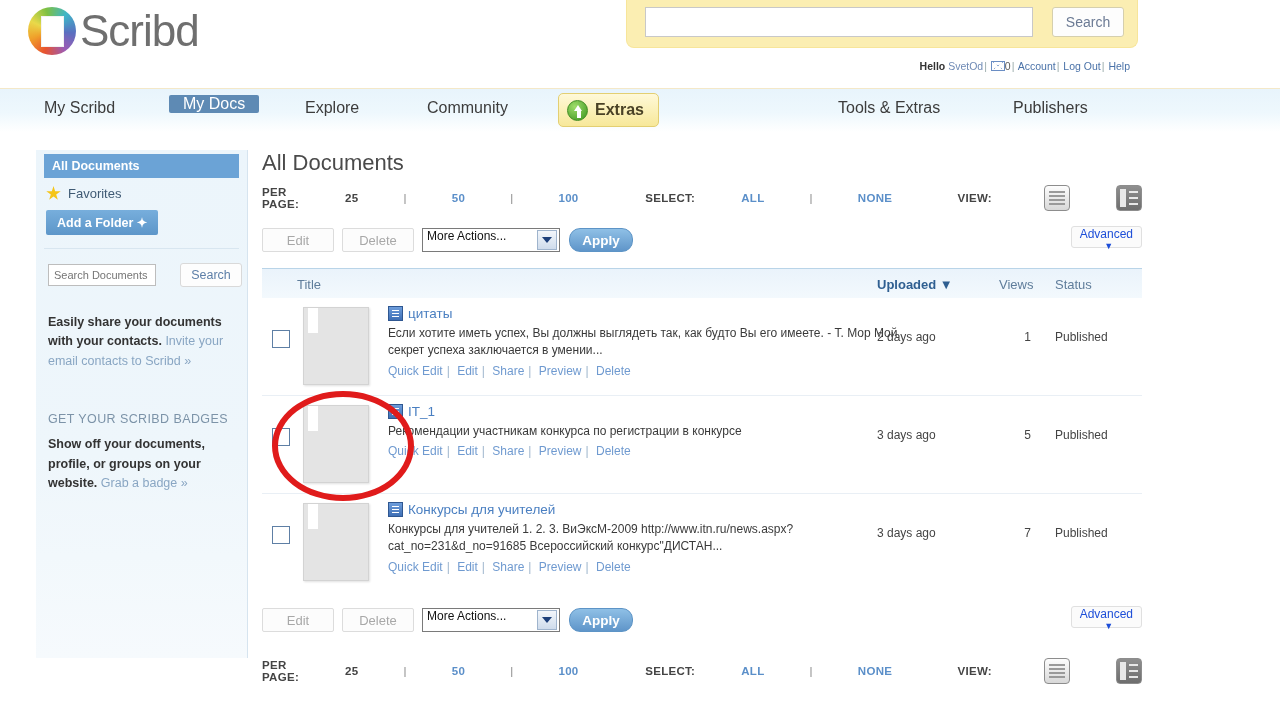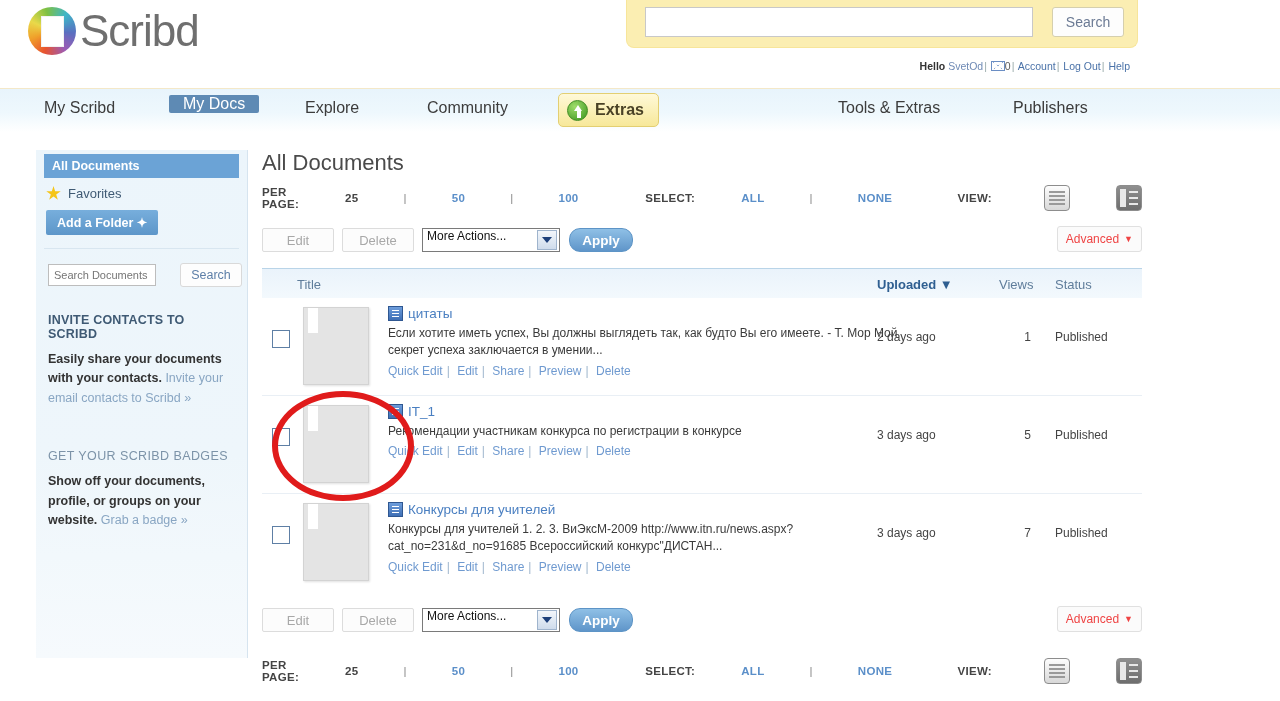--- a/index.html
+++ b/index.html
@@ -209,23 +209,23 @@
     content:""; width:0;height:0; border-left:5px solid transparent;
     border-right:5px solid transparent; border-top:6px solid #1c3f7a;
   }
   .btn-apply {
     margin-left:9px; width:64px; height:24px; border:1px solid #5d94c6;
     border-radius:11px; background:linear-gradient(to bottom,#8fc0e6,#5f95c9);
     color:#fff; font-size:13.5px; font-weight:bold; cursor:pointer;
     font-family:"Liberation Sans", sans-serif;
   }
   .btn-adv {
-    position:absolute; right:0; top:0; height:22px; padding:12px 8px;
+    position:absolute; right:0; top:0; height:22px; padding:0 8px;
     background:#fbfbfb; border:1px solid #e0e0e0; border-radius:3px;
-    color:#ef4444; font-size:12px; display:flex; align-items:center; cursor:pointer;
+    color:#1d4ed8; font-size:12px; display:flex; align-items:center; cursor:pointer;flex-direction:column;
   }
   .btn-adv .car { margin-left:5px; font-size:9px; }
 
   .thead {
     margin-top:14px; height:30px;
     background:linear-gradient(to bottom,#eaf3fb,#f3f9fd);
     border-top:1px solid #b9d4e8;
     position:relative;
   }
   .thead .th { position:absolute; top:8px; font-size:13px; color:#5f7d9b; }
@@ -330,21 +330,20 @@
     </div>
     <div class="add-folder">Add a Folder  ✦</div>
     <div class="side-divider"></div>
 
     <div class="side-search">
       <input class="side-search-input" type="text" placeholder="Search Documents" style="">
       <button class="side-search-btn">Search</button>
     </div>
 
     <div class="promo">
-      <div class="promo-title">INVITE CONTACTS TO SCRIBD</div>
       <div class="promo-body">
         <span>Easily share your documents with your contacts.</span>
         <a href="#">Invite your email contacts to Scribd »</a>
       </div>
     </div>
 
     <div class="promo promo2">
       <div class="promo-title grey">GET YOUR SCRIBD BADGES</div>
       <div class="promo-body">
         <span>Show off your documents, profile, or groups on your website.</span>

